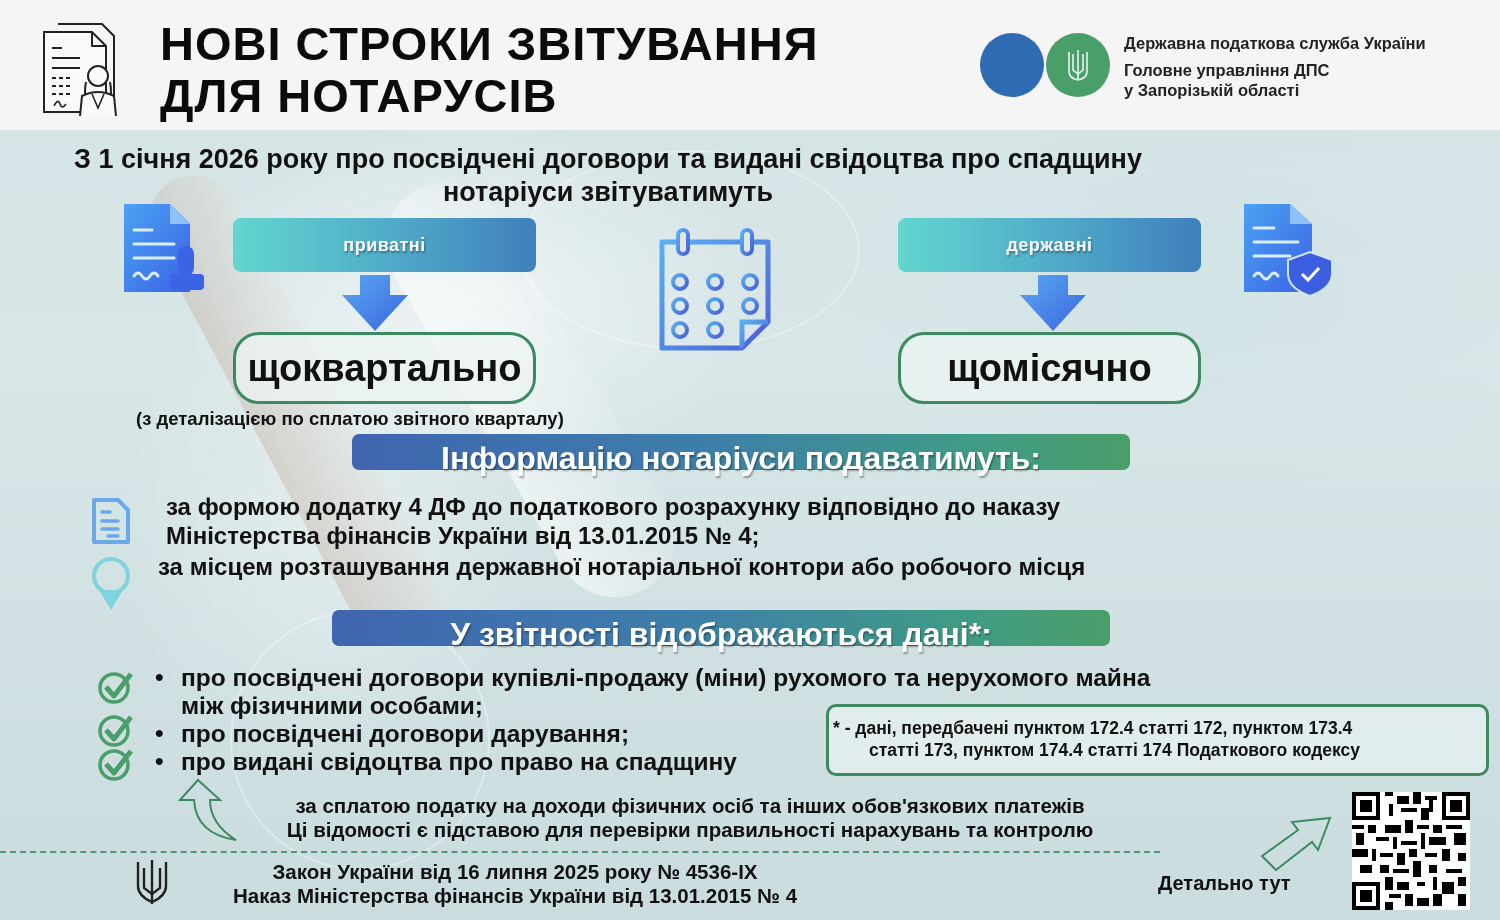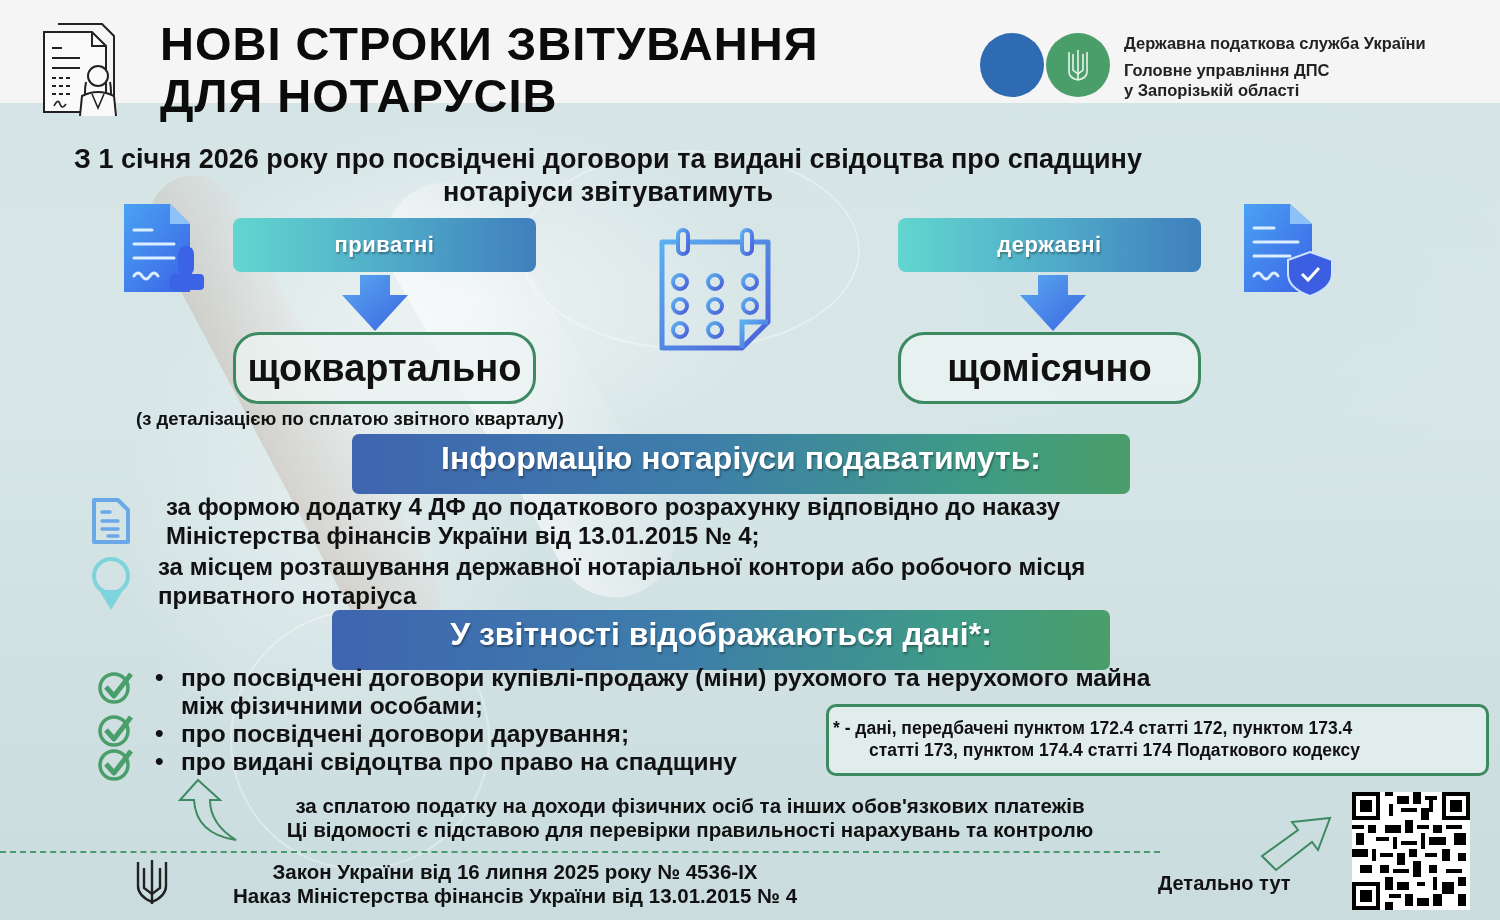--- a/index.html
+++ b/index.html
@@ -23,21 +23,21 @@
   .deco-a { position:absolute; left:250px; top:150px; width:90px; height:520px; border-radius:45px;
     background: linear-gradient(90deg, rgba(190,165,150,0.35), rgba(230,215,205,0.15));
     transform: rotate(-28deg); }
   .deco-b { position:absolute; left:470px; top:160px; width:120px; height:460px; border-radius:60px;
     background: linear-gradient(90deg, rgba(255,255,255,0.55), rgba(255,255,255,0.1));
     transform: rotate(-30deg); }
   .deco-ring { position:absolute; border:2px solid rgba(255,255,255,0.35); border-radius:50%; }
 
   
   .header {
-    position: absolute; left: 0; top: 0; width: 1500px; height: 103px;
+    position: absolute; left: 0; top: 0; width: 1500px; height: 130px;
     background: #f5f5f5;
   }
   .header-doc-icon { position:absolute; left:40px; top:18px; width:90px; height:100px; }
   .header-title {
     position:absolute; left:160px; top:18px;
     font-family: "Liberation Sans", sans-serif; font-weight: 700;
     font-size: 47px; line-height: 52px; letter-spacing: 1px; color: #0b0b0b;
     transform: scaleX(1.0);
   }
   .logo { position:absolute; left:980px; top:32px; width:130px; height:66px; }
@@ -49,37 +49,37 @@
   
   .intro {
     position:absolute; left:0; top:143px; width:1216px; text-align:center;
     font-weight:700; font-size:27px; line-height:33px; color:#111;
   }
 
   
   .pill-grad {
     position:absolute; height:54px; border-radius:8px;
     background: linear-gradient(90deg, #62d6cf 0%, #4fa8c8 55%, #3f7fbd 100%);
-    color:#fff; font-weight:700; font-size:22px; text-align:center; line-height:54px;
+    color:#fff; font-weight:700; font-size:18px; text-align:center; line-height:54px;
     text-shadow: 1px 2px 2px rgba(0,0,0,0.35);
     letter-spacing: 0.5px;
   }
   .pill-outline {
     position:absolute; height:72px; border-radius:26px;
     border:3px solid #3d8a62; background: rgba(236,244,243,0.75);
     font-weight:700; font-size:38px; text-align:center; line-height:66px; color:#111;
   }
   .arrow-down { position:absolute; width:70px; height:56px; }
 
   .note-quarter {
     position:absolute; left:136px; top:408px; font-weight:700; font-size:18.5px; color:#111;
   }
 
   .banner {
-    position:absolute; height:60px; border-radius:7px;
+    position:absolute; height:36px; border-radius:7px;
     background: linear-gradient(90deg, #3f65b0 0%, #3e7eaa 45%, #3f9b86 80%, #4a9e6a 100%);
     color:#fff; font-weight:700; font-size:32px; line-height:48px; text-align:center;
     text-shadow: 1px 2px 2px rgba(0,0,0,0.35);
   }
 
   .info-item { position:absolute; left:158px; font-weight:700; font-size:24px; line-height:29px; color:#111; }
   .small-icon { position:absolute; }
 
   .data-list { position:absolute; left:155px; top:664px; font-weight:700; font-size:24.5px; line-height:28px; color:#111; }
   .data-list .row { position:relative; padding-left:26px; }
@@ -249,21 +249,20 @@
     <div>за формою додатку 4 ДФ до податкового розрахунку відповідно до наказу</div>
     <div>Міністерства фінансів України від 13.01.2015 № 4;</div>
   </div>
 
   <svg class="small-icon" style="left:89px;top:556px;width:44px;height:56px;" viewBox="0 0 44 56">
     <circle cx="22" cy="20" r="17" fill="none" stroke="#7fd3dc" stroke-width="4"></circle>
     <path d="M10 34 L22 54 L34 34 Z" fill="#7fd3dc"></path>
   </svg>
   <div class="info-item" style="top:552px;">
     <div>за місцем розташування державної нотаріальної контори або робочого місця</div>
-    <div>приватного нотаріуса</div>
   </div>
 
   <div class="banner" style="left:332px;top:610px;width:778px;">У звітності відображаються дані*:</div>
 
   <svg class="check" style="left:97px;top:668px;" viewBox="0 0 38 38">
     <circle cx="17" cy="20" r="14" fill="none" stroke="#4a9e6a" stroke-width="3.5"></circle>
     <path d="M9 19 L17 28 L34 6" fill="none" stroke="#4a9e6a" stroke-width="5" stroke-linejoin="round"></path>
   </svg>
   <svg class="check" style="left:97px;top:711px;" viewBox="0 0 38 38">
     <circle cx="17" cy="20" r="14" fill="none" stroke="#4a9e6a" stroke-width="3.5"></circle>

